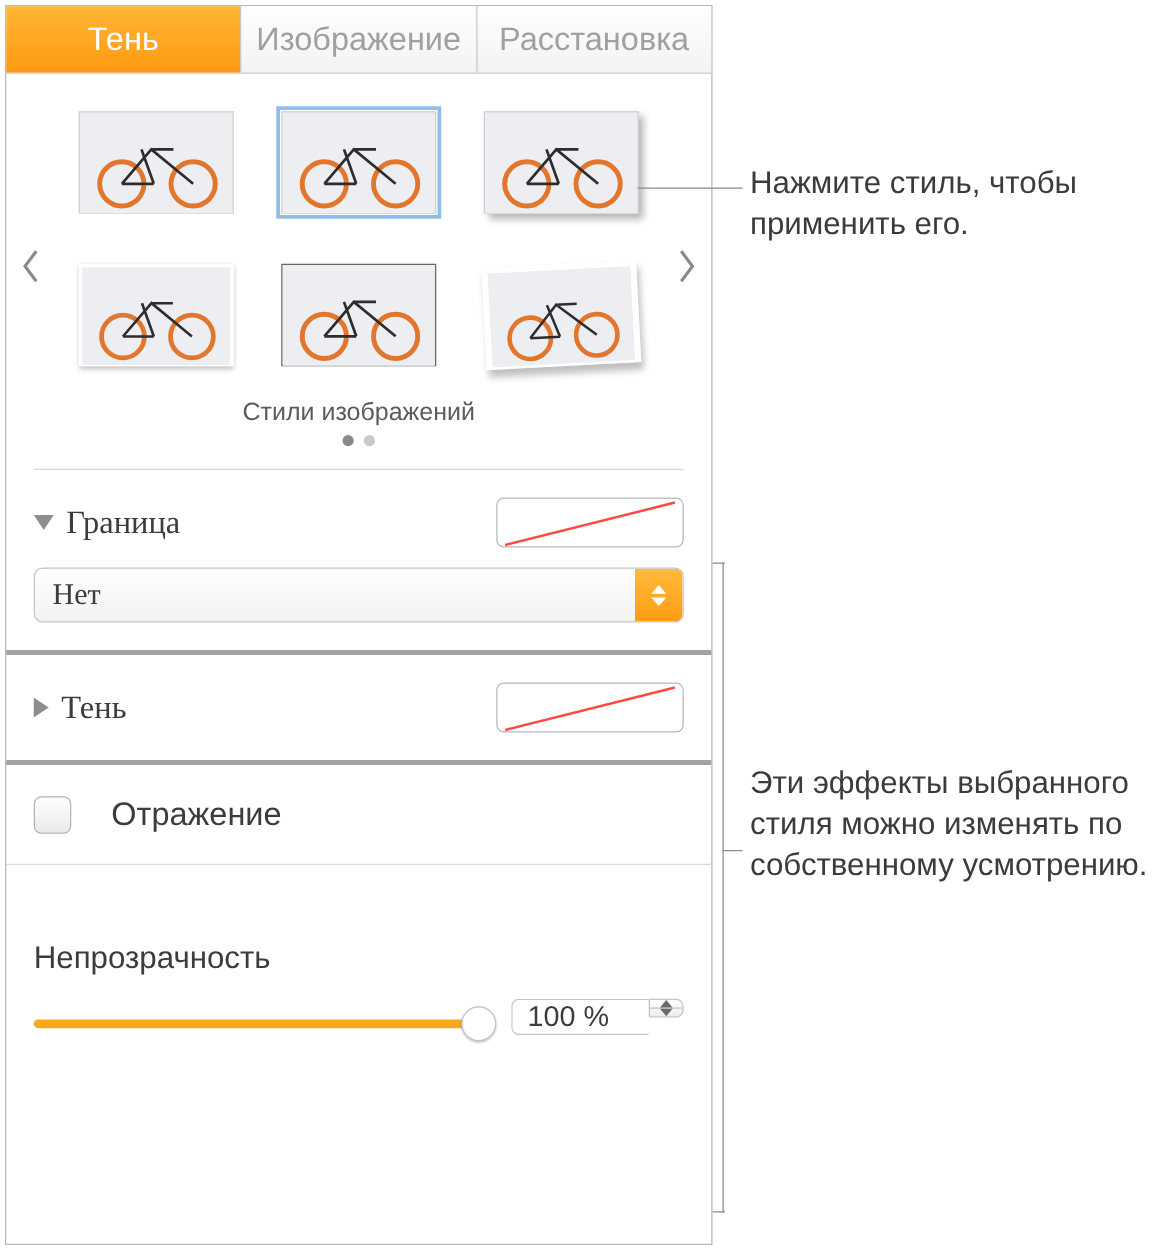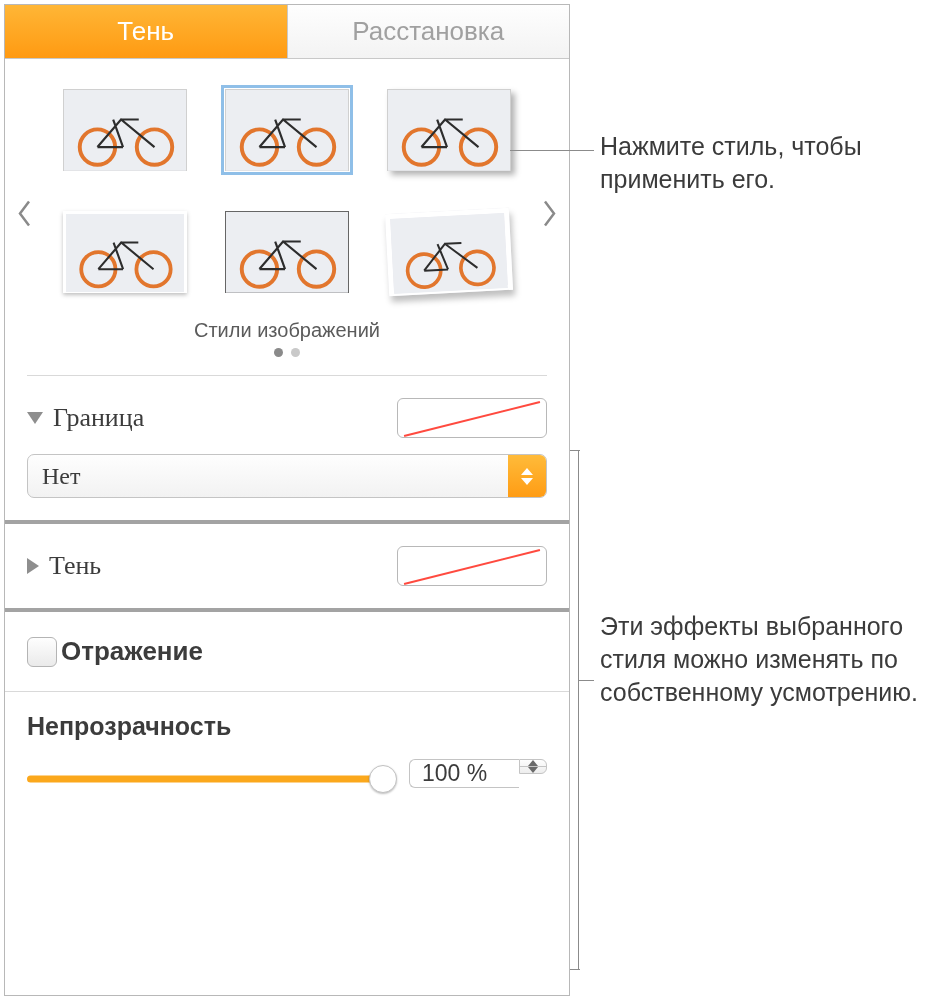--- a/index.html
+++ b/index.html
@@ -198,42 +198,42 @@
     width: 0; height: 0;
     border-left: 6px solid transparent;
     border-right: 6px solid transparent;
     border-top: 7px solid #fff;
   }
 
   
   .check-row {
     display: flex;
     align-items: center;
-    gap: 4px;
+    gap: 32px;
     padding: 24px 22px;
     border-bottom: 1px solid #d9d9d9;
-    font-weight: bold;
   }
   .checkbox {
     width: 30px; height: 30px;
     border: 1px solid #b4b4b4;
     border-radius: 6px;
     background: linear-gradient(#fefefe,#eaeaea);
     cursor: default;
   }
 
   
   .opacity {
     padding: 20px 22px 10px 22px;
   }
   .opacity-label {
     font-size: 25px;
     color: #3c3c3c;
-    font-weight: 700;
+    font-weight: 400;
     margin-bottom: 18px;
+    margin-top: 40px;
   }
   .opacity-row {
     display: flex;
     align-items: center;
     gap: 14px;
   }
   .slider {
     flex: 1;
     position: relative;
     height: 28px;
@@ -358,20 +358,23 @@
   }
 </style>
 </head>
 <body>
 
 <div class="panel">
 
   <div class="tabs">
     <div class="tab active">
       <span>Тень</span>
+    </div>
+    <div class="tab">
+      <span>Изображение</span>
     </div>
     <div class="tab">
       <span>Расстановка</span>
     </div>
   </div>
 
   <div class="gallery-wrap">
     <div class="nav-left">
       <span>
         <svg width="16" height="28" viewBox="0 0 16 28">

